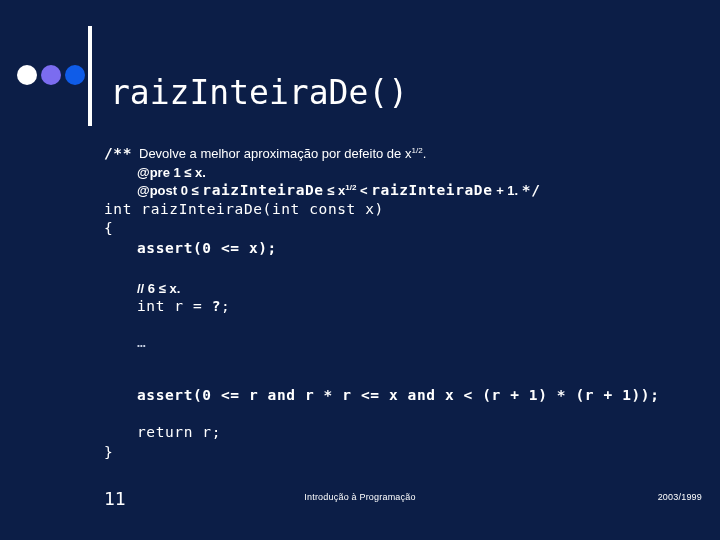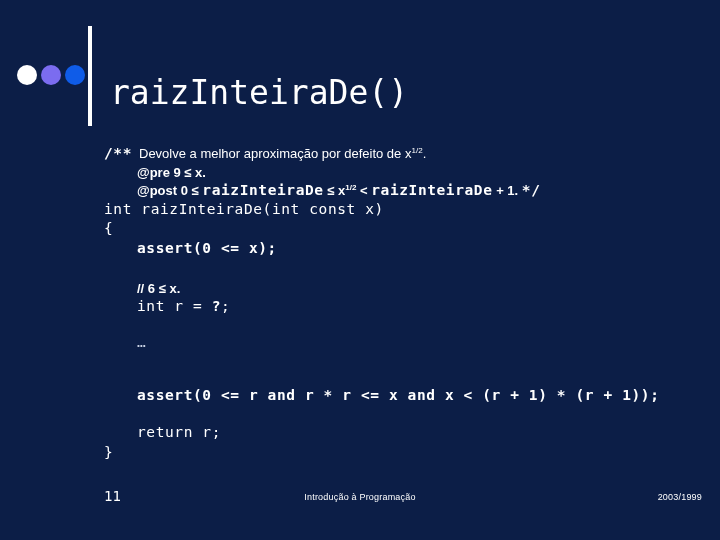--- a/index.html
+++ b/index.html
@@ -112,21 +112,21 @@
     left: 0;
     top: 488px;
     width: 720px;
     height: 30px;
   }
   .pagenum {
     position: absolute;
     left: 104px;
     top: 0px;
     font-family: "DejaVu Sans Mono", "Liberation Mono", monospace;
-    font-size: 14px;
+    font-size: 18px;
     color: #ffffff;
   }
   .foot-center {
     position: absolute;
     left: 0;
     top: 4px;
     width: 720px;
     text-align: center;
     font-family: "Liberation Sans", sans-serif;
     font-size: 9px;
@@ -158,21 +158,21 @@
     <div class="title">raizInteiraDe()</div>
   </div>
 
   <div class="body">
 
     <div class="line ind1" style="top:4px">
       <span class="mono b">/**</span><span class="prop" style="margin-left:7px"><span>Devolve a melhor aproximação por defeito de x</span><sup>1/2</sup><span>.</span></span>
     </div>
 
     <div class="line ind2" style="top:23px">
-      <span class="prop b">@pre 9 ≤ x.</span>
+      <span class="prop b">@pre 1 ≤ x.</span>
     </div>
 
     <div class="line ind3" style="top:41px">
       <span class="prop b"><span>@post 0 ≤ </span><span class="mono b">raizInteiraDe</span><span> ≤ x</span><sup>1/2</sup><span> &lt; </span><span class="mono b">raizInteiraDe</span><span> + 1. </span><span class="mono b">*/</span></span>
     </div>
 
     <div class="line ind1" style="top:60px">
       <span class="mono">int raizInteiraDe(int const x)</span>
     </div>
 

